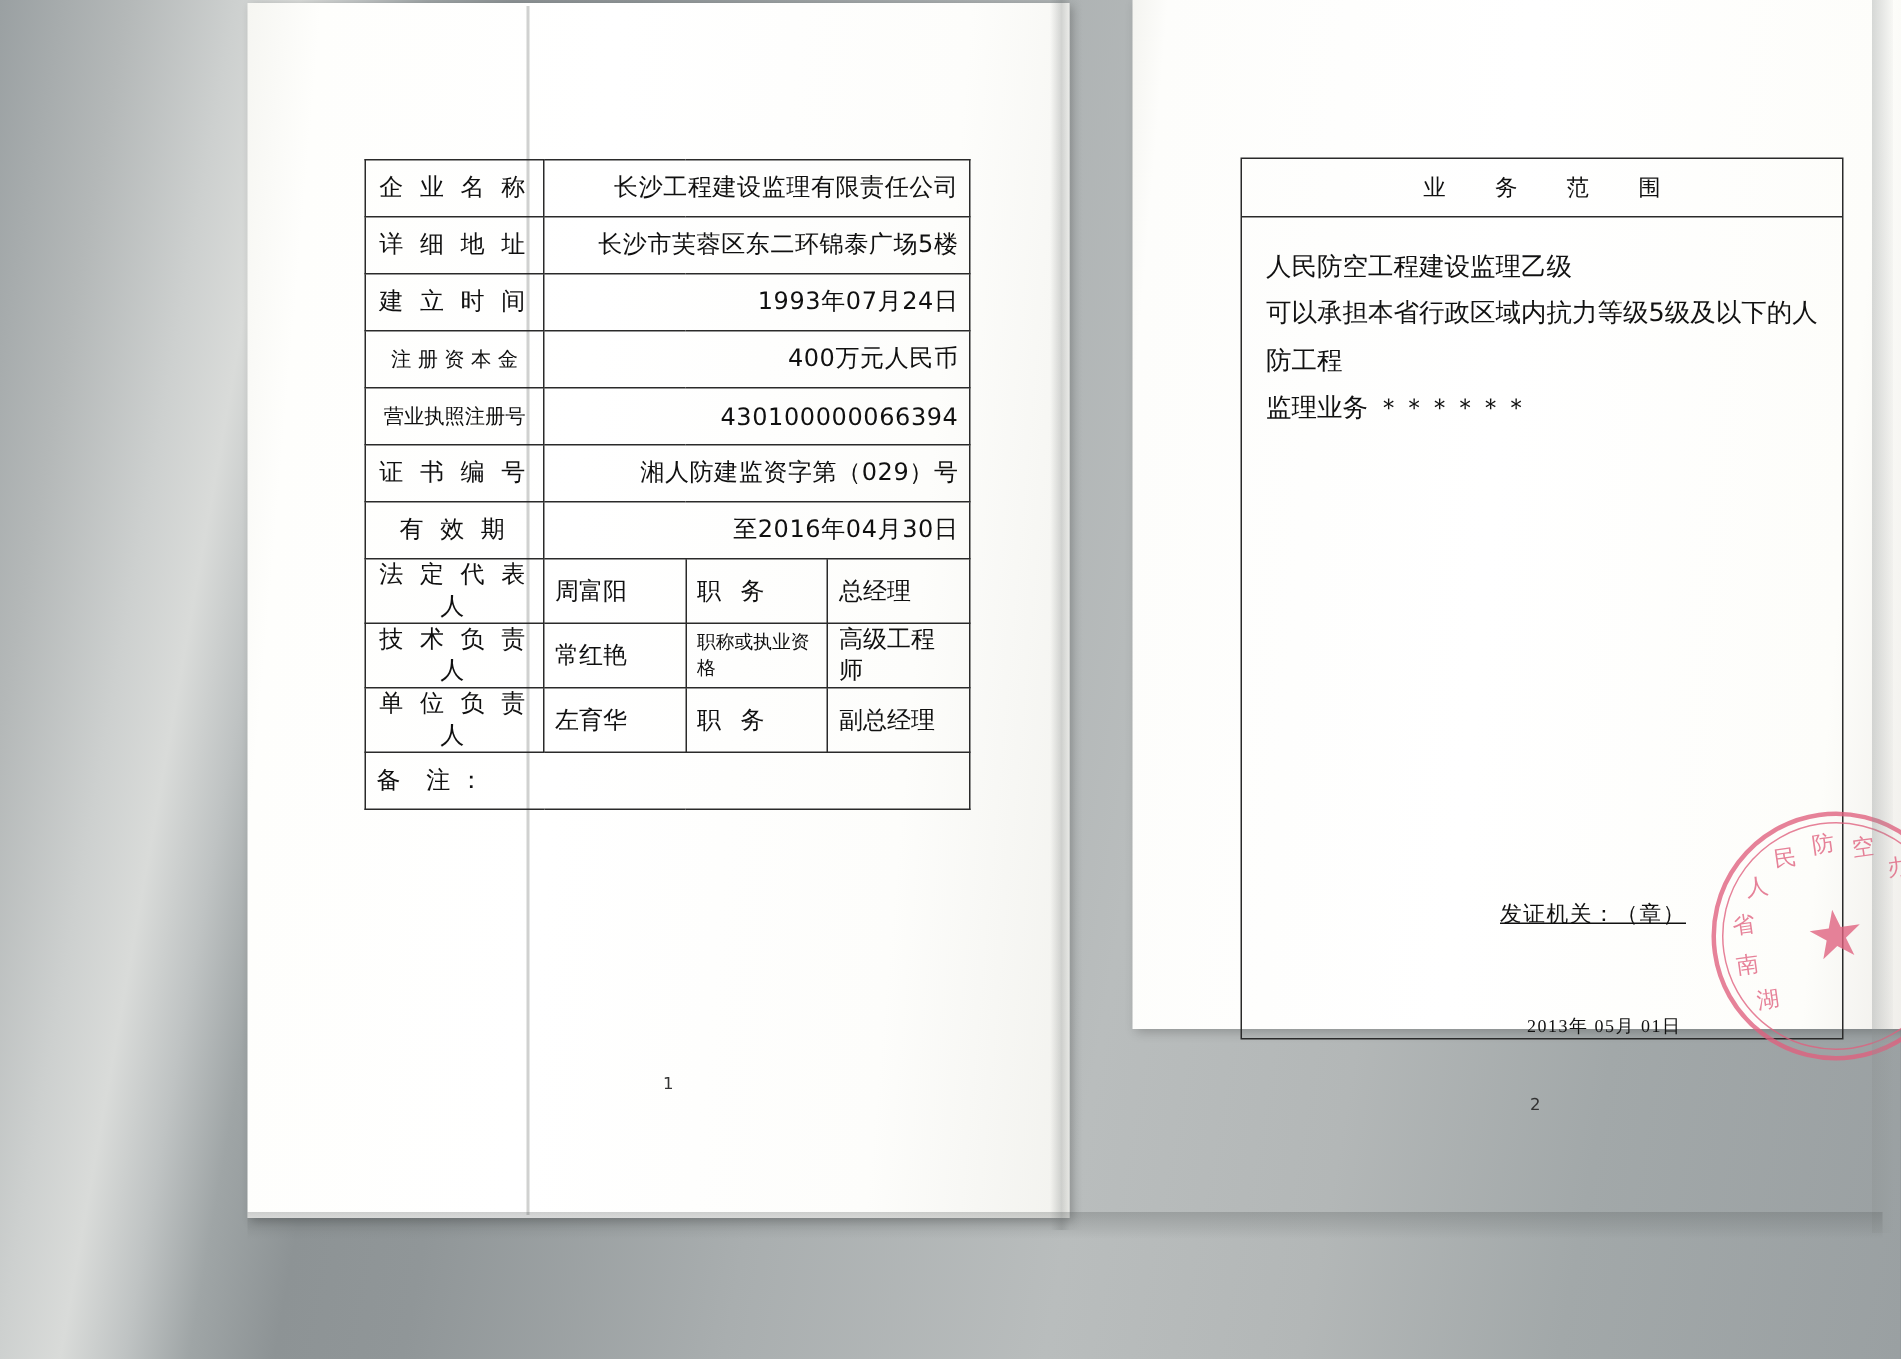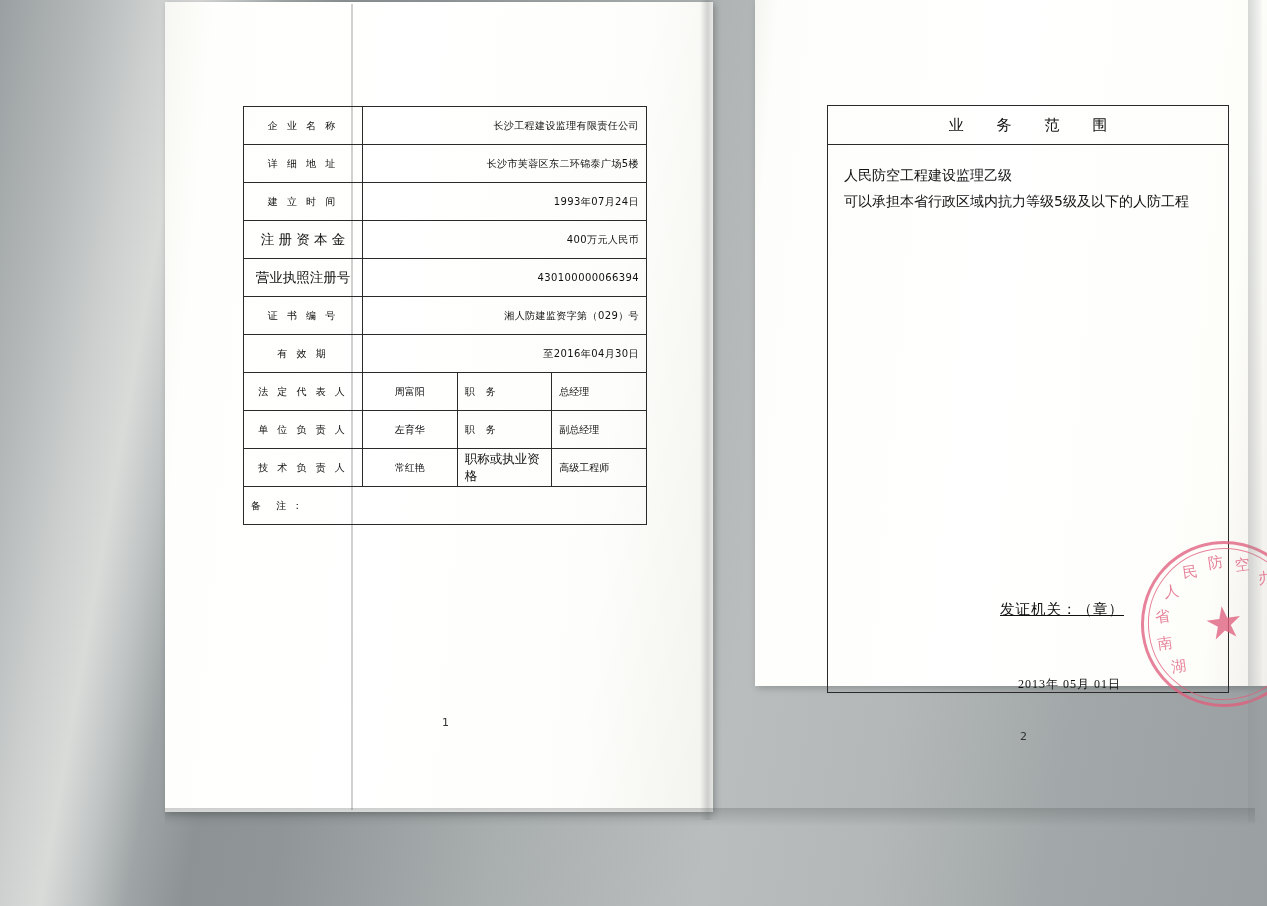--- a/index.html
+++ b/index.html
@@ -80,21 +80,21 @@
   }
   table.doc {
     border-collapse: collapse;
     width: 404px;
     table-layout: fixed;
   }
   table.doc td {
     border: 1px solid #2a2a2a;
     height: 37px;
     padding: 0 7px;
-    font-size: 10px;
+    font-size: 16px;
     color: #101010;
     vertical-align: middle;
     font-family: "DejaVu Sans", sans-serif;
   }
   td.label {
     width: 104px;
     text-align: center;
     letter-spacing: 3px;
     font-size: 14.5px;
   }
@@ -112,21 +112,21 @@
   }
   .sub-label.tight { letter-spacing: 0px; font-size: 12.5px; }
   .sub-value {
     width: 92px;
     text-align: left;
     font-size: 15.5px;
     font-family: "DejaVu Serif", serif;
   }
   .name-value {
     width: 84px;
-    text-align: center;
+    text-align: left;
     font-size: 16px;
     font-family: "DejaVu Serif", serif;
   }
   td.remark {
     height: 158px;
     vertical-align: top;
     padding-top: 10px;
     font-size: 14.5px;
     letter-spacing: 6px;
   }
@@ -153,21 +153,21 @@
     align-items: center;
     justify-content: center;
     font-size: 15px;
     letter-spacing: 14px;
     text-indent: 14px;
     font-family: "DejaVu Sans", sans-serif;
     color: #111;
   }
   .scope-body {
     padding: 18px 16px 0 16px;
-    font-size: 14px;
+    font-size: 17px;
     line-height: 1.85;
     color: #111;
     font-family: "DejaVu Sans", sans-serif;
   }
   .issuer {
     position: absolute;
     left: 172px;
     top: 494px;
     font-size: 14.5px;
     color: #111;
@@ -273,47 +273,48 @@
           <td class="value" colspan="3">至2016年04月30日</td>
         </tr>
 
         <tr>
           <td class="label">法 定 代 表 人</td>
           <td class="name-value">周富阳</td>
           <td class="sub-label">职 务</td>
           <td class="sub-value">总经理</td>
         </tr>
         <tr>
+          <td class="label">技 术 负 责 人</td>
+          <td class="name-value">常红艳</td>
+          <td class="sub-label tight">职称或执业资格</td>
+          <td class="sub-value">高级工程师</td>
+        </tr>
+        <tr>
           <td class="label">单 位 负 责 人</td>
           <td class="name-value">左育华</td>
           <td class="sub-label">职 务</td>
           <td class="sub-value">副总经理</td>
-        </tr>
-        <tr>
-          <td class="label">技 术 负 责 人</td>
-          <td class="name-value">常红艳</td>
-          <td class="sub-label tight">职称或执业资格</td>
-          <td class="sub-value">高级工程师</td>
         </tr>
         <tr>
           <td class="remark" colspan="4">备 注：</td>
         </tr>
       </tbody>
         </table>
     </div>
 
     <div class="page-no" style="left:277px; top:714px;">1</div>
   </div>
 
   <div class="page page-right">
     <div class="scope-box">
       <div class="scope-title">业 务 范 围</div>
       <div class="scope-body">
         <div>人民防空工程建设监理乙级</div>
         <div>可以承担本省行政区域内抗力等级5级及以下的人防工程</div>
+        <div>监理业务 ＊＊＊＊＊＊</div>
       </div>
 
       <div class="issuer">发证机关：（章）</div>
       <div class="issue-date">2013年 05月 01日</div>
 
       <div class="seal">
         <div class="seal-text">
           <span style="transform: rotate(-125deg) translate(0,-62px) rotate(125deg);">湖</span>
           <span style="transform: rotate(-100deg) translate(0,-62px) rotate(100deg);">南</span>
           <span style="transform: rotate(-75deg) translate(0,-62px) rotate(75deg);">省</span>

